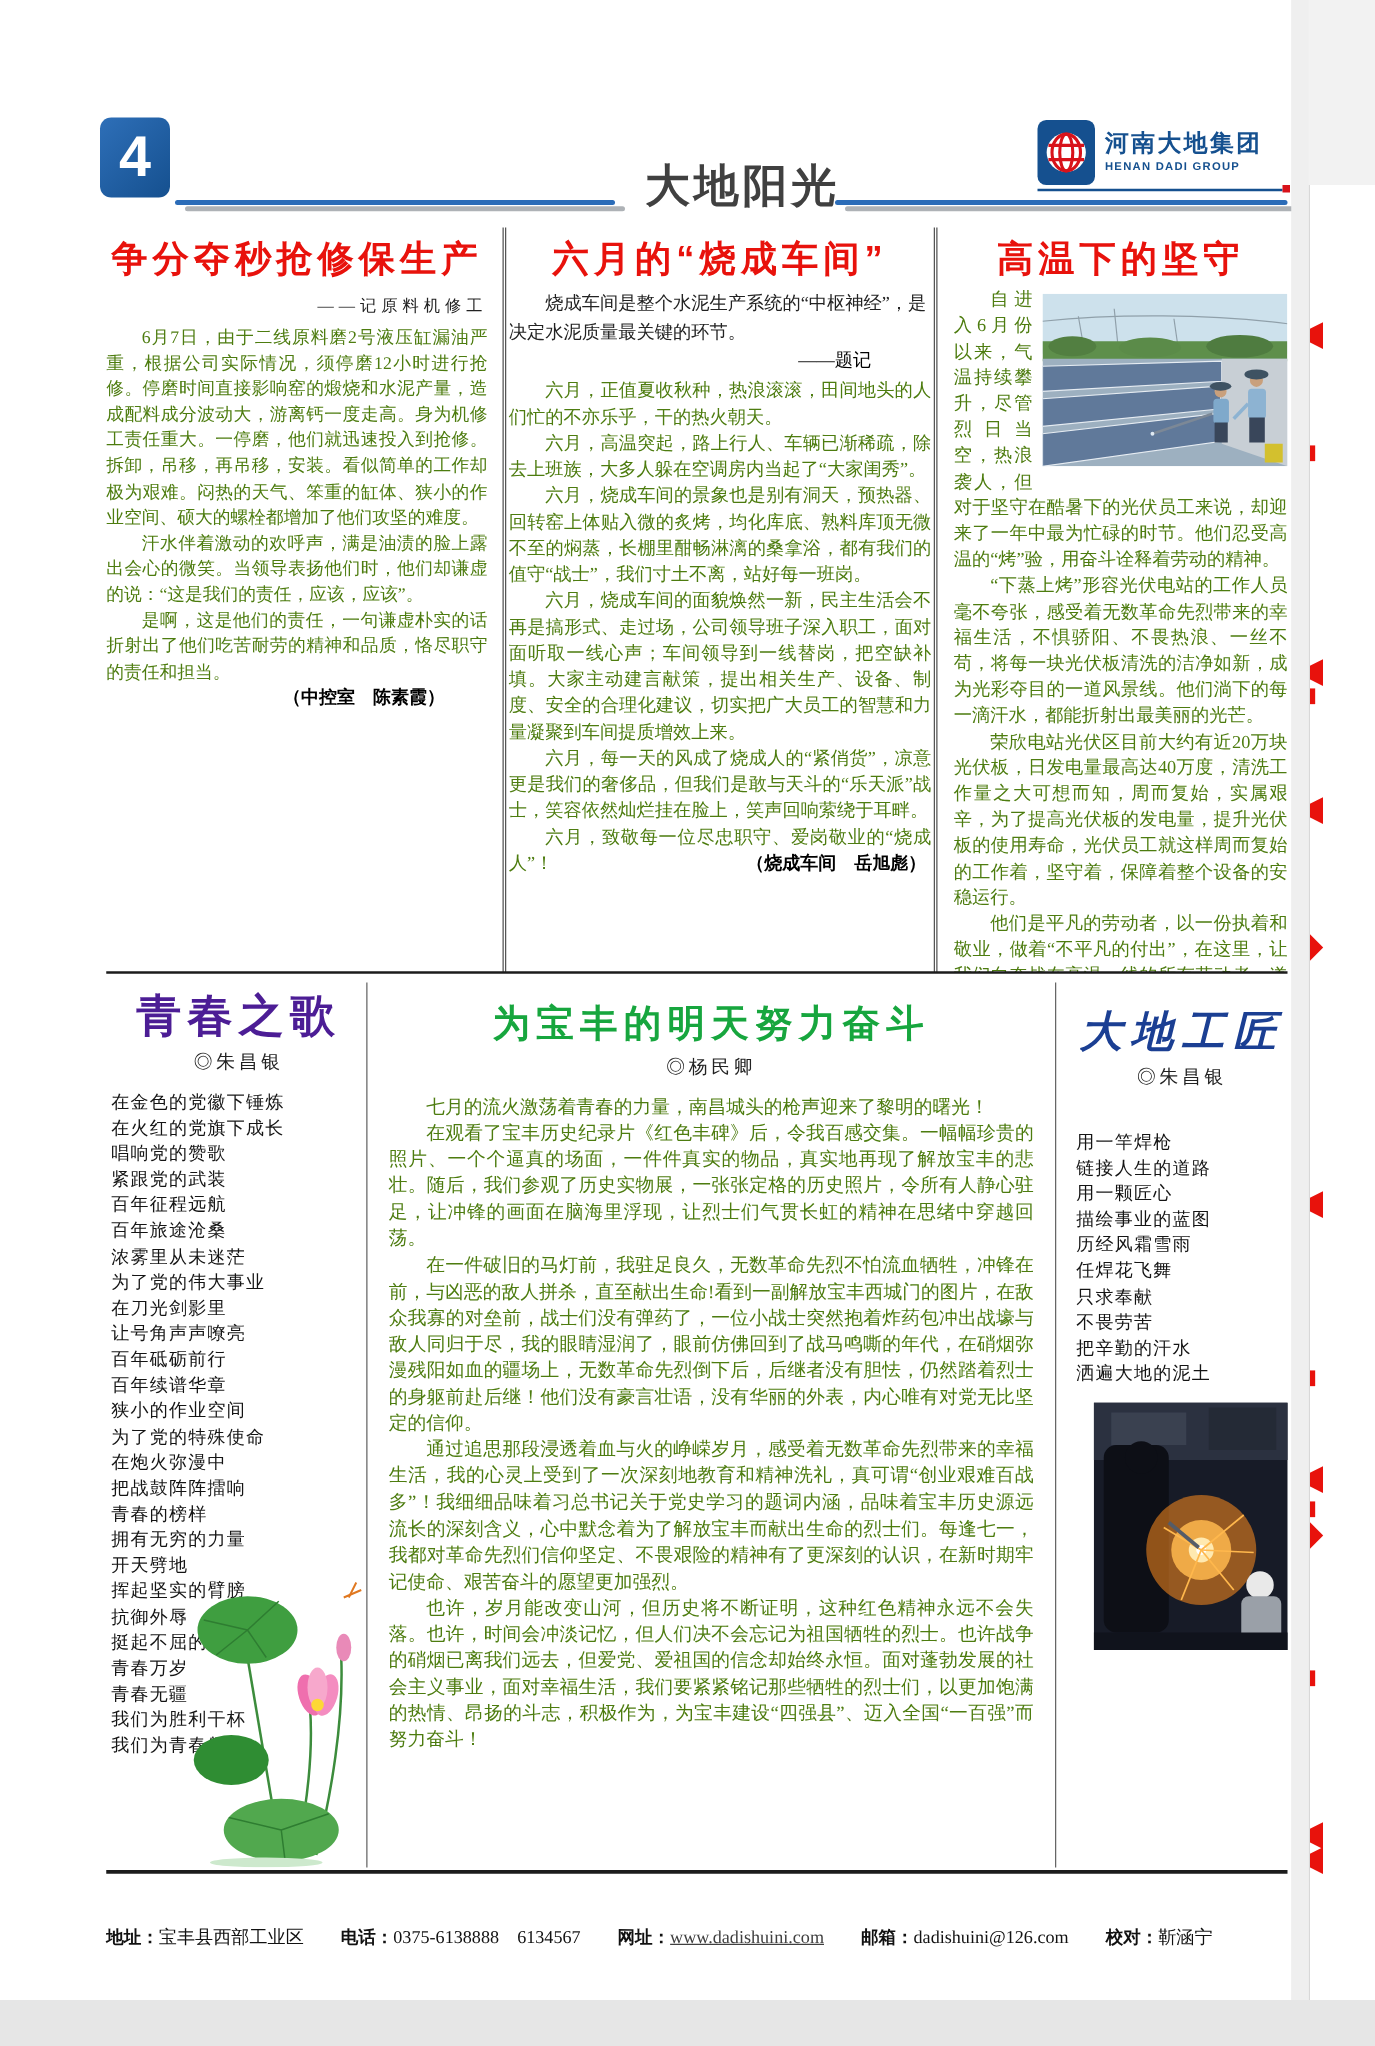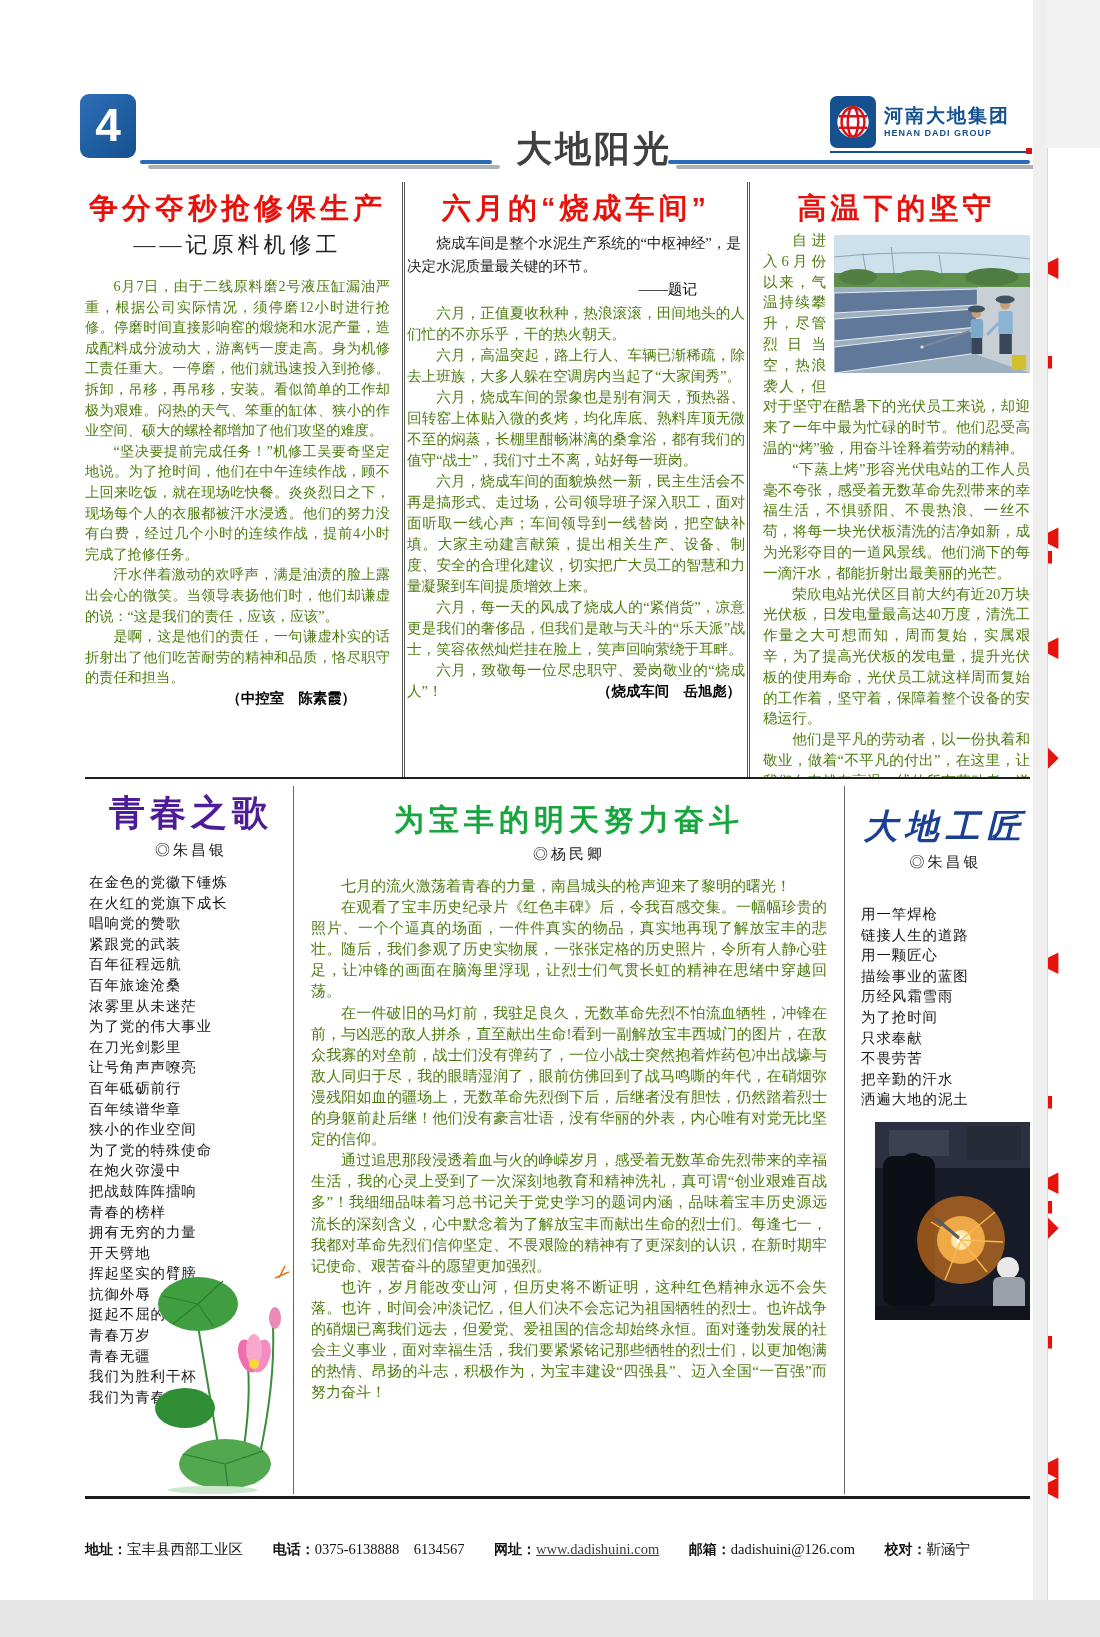--- a/index.html
+++ b/index.html
@@ -40,21 +40,21 @@
   .b-b{width:552px;border-left:1px solid #666;border-right:1px solid #666;padding:0 17px;}
   .b-c{flex:1;padding-left:16px;}
   .foot-rule{position:absolute;left:85px;top:1496px;width:945px;height:3px;background:#1c1c1c;}
   .footer{position:absolute;left:85px;top:1540px;width:945px;font-size:14.5px;color:#111;white-space:nowrap;}
   .footer .lbl{font-weight:bold;font-family:"Liberation Sans",sans-serif;font-size:14px;}
   .footer .seg{margin-right:26px;}
   .footer a{color:#404040;text-decoration:underline;}
 
   
   .red-title{margin:6px 0 2px;text-align:center;color:#e8120c;font:bold 29px/40px "Liberation Sans",sans-serif;letter-spacing:4px;}
-  .sub-kai{text-align:center;font-size:22px;line-height:30px;letter-spacing:4px;color:#222;margin-bottom:16px;}
+  .sub-kai{text-align:right;font-size:13px;line-height:30px;letter-spacing:4px;color:#222;margin-bottom:0;}
   .epi{font-size:14.6px;line-height:23px;text-indent:2em;color:#222;margin:4px 0 0;}
   .epi-sign{text-align:right;font-size:14.6px;line-height:23px;padding-right:48px;margin-bottom:2px;}
   .body p{margin:0;font-size:14.2px;line-height:20.6px;text-align:justify;text-indent:2em;color:#4d7c0f;}
   .t-b .body p{font-size:14.6px;line-height:21px;}
   .t-c .body p{font-size:14.6px;line-height:20.8px;}
   .byline{text-align:right;font-weight:bold;font-size:14.4px;line-height:21px;padding-right:34px;}
   .byline.inline{margin-top:-21px;padding-right:4px;}
   .photo-solar{float:right;width:196px;height:138px;margin:5px 0 5px 8px;}
 
   .poem-title-pink{margin:6px 0 4px;text-align:center;color:#4c1d95;font:bold 36px/42px "Liberation Sans",sans-serif;letter-spacing:5px;}
@@ -107,21 +107,20 @@
     <div class="logo-dot"></div>
   </div>
 
   <div class="top-row">
 
     <section class="t-col t-a">
       <h1 class="red-title">争分夺秒抢修保生产</h1>
       <div class="sub-kai">——记原料机修工</div>
       <div class="body">
           <p>6月7日，由于二线原料磨2号液压缸漏油严重，根据公司实际情况，须停磨12小时进行抢修。停磨时间直接影响窑的煅烧和水泥产量，造成配料成分波动大，游离钙一度走高。身为机修工责任重大。一停磨，他们就迅速投入到抢修。拆卸，吊移，再吊移，安装。看似简单的工作却极为艰难。闷热的天气、笨重的缸体、狭小的作业空间、硕大的螺栓都增加了他们攻坚的难度。</p>
-          <p>“坚决要提前完成任务！”机修工吴要奇坚定地说。为了抢时间，他们在中午连续作战，顾不上回来吃饭，就在现场吃快餐。炎炎烈日之下，现场每个人的衣服都被汗水浸透。他们的努力没有白费，经过几个小时的连续作战，提前4小时完成了抢修任务。</p>
           <p>汗水伴着激动的欢呼声，满是油渍的脸上露出会心的微笑。当领导表扬他们时，他们却谦虚的说：“这是我们的责任，应该，应该”。</p>
           <p>是啊，这是他们的责任，一句谦虚朴实的话折射出了他们吃苦耐劳的精神和品质，恪尽职守的责任和担当。</p>
         </div>
       <div class="byline">（中控室　陈素霞）</div>
     </section>
 
     <section class="t-col t-b">
       <h1 class="red-title">六月的“烧成车间”</h1>
       <div class="epi">烧成车间是整个水泥生产系统的“中枢神经”，是决定水泥质量最关键的环节。</div>
       <div class="epi-sign">——题记</div>
@@ -256,21 +255,21 @@
     <section class="b-col b-c">
       <h1 class="navy-title">大地工匠</h1>
       <div class="poet">◎朱昌银</div>
       <div class="stanza-gap"></div>
       <div class="poem-lines">
           <div>用一竿焊枪</div>
           <div>链接人生的道路</div>
           <div>用一颗匠心</div>
           <div>描绘事业的蓝图</div>
           <div>历经风霜雪雨</div>
-          <div>为了抢时间</div>
+          <div>任焊花飞舞</div>
           <div>只求奉献</div>
           <div>不畏劳苦</div>
           <div>把辛勤的汗水</div>
           <div>洒遍大地的泥土</div>
         </div>
       <svg class="photo-welder" viewBox="0 0 168 198" preserveAspectRatio="none">
         <rect width="168" height="198" fill="#171b27"></rect>
         <rect x="0" y="0" width="168" height="46" fill="#2b3140"></rect>
         <rect x="14" y="8" width="60" height="26" fill="#3a4150"></rect>
         <rect x="92" y="4" width="54" height="34" fill="#242a36"></rect>

